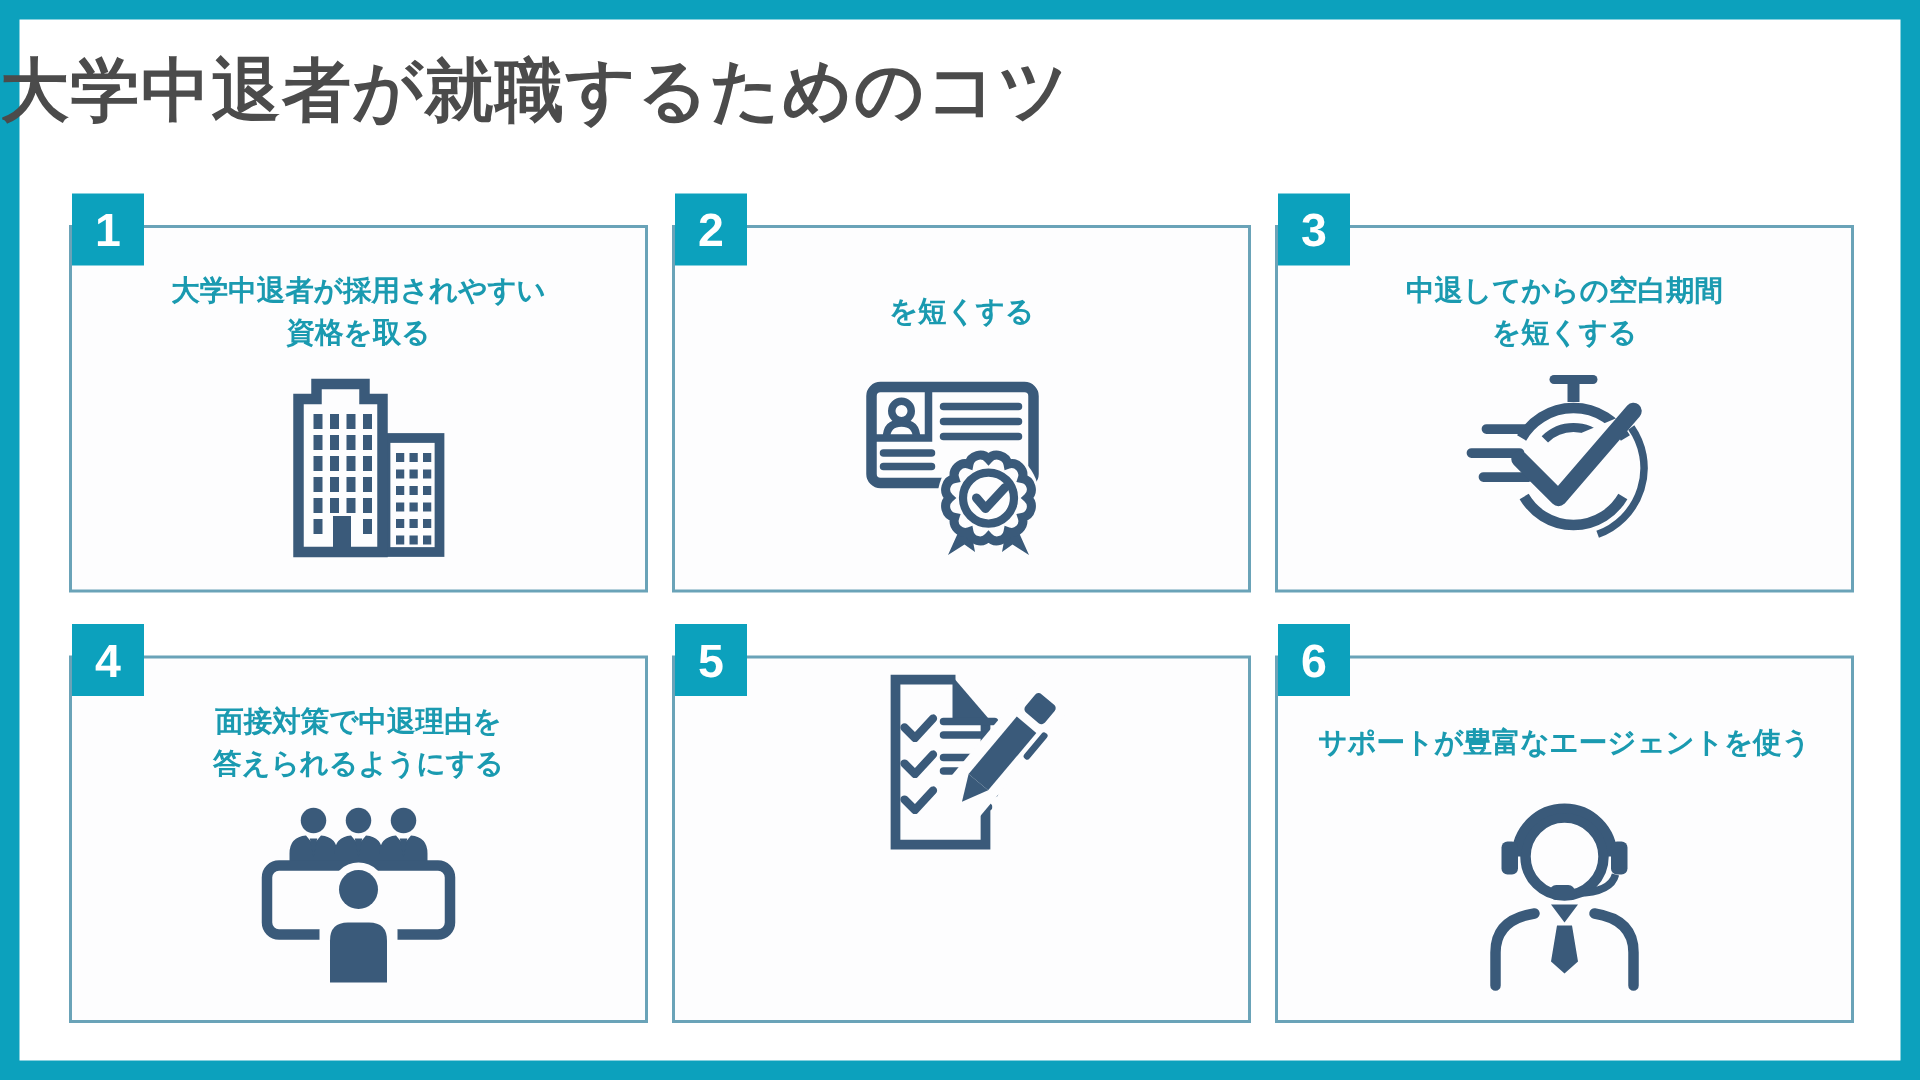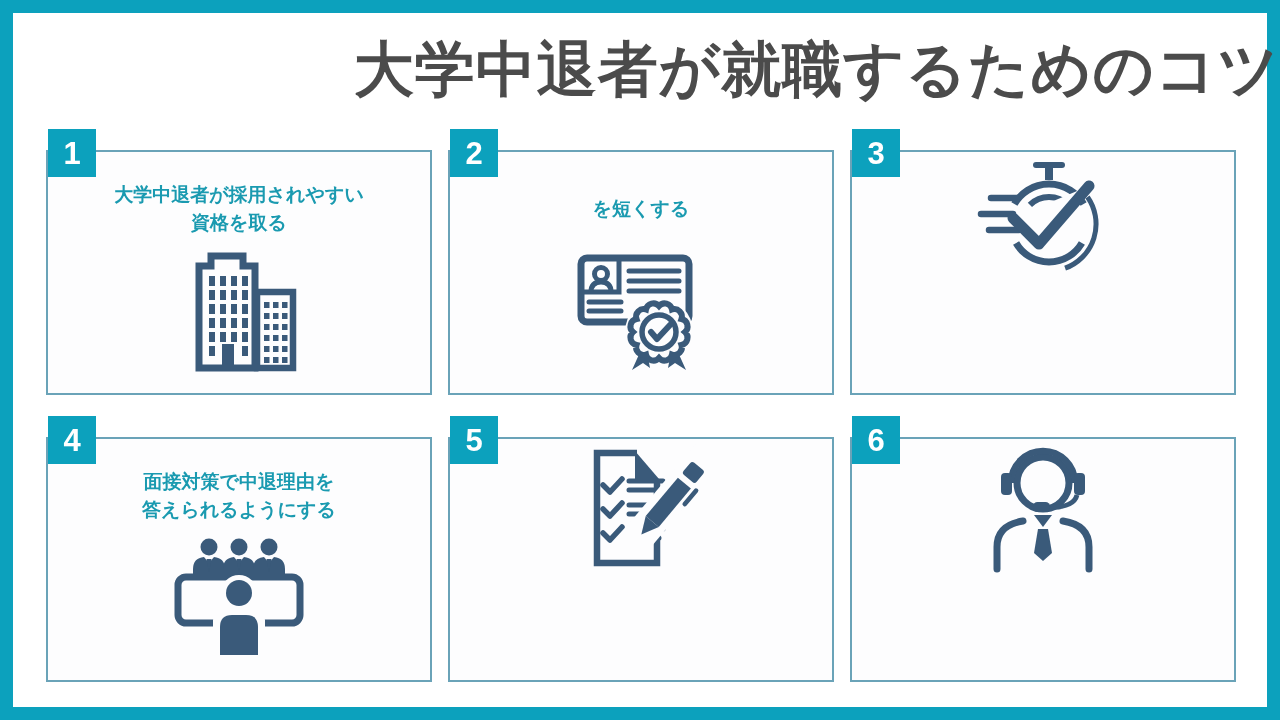--- a/index.html
+++ b/index.html
@@ -17,21 +17,21 @@
     width:1280px;height:720px;overflow:hidden;
     font-family:"Liberation Sans","DejaVu Sans",sans-serif;
     background:#ffffff;position:relative;
   }
   .frame{
     position:absolute;inset:0;background:#ffffff;
     border:13px solid var(--frame-teal);
   }
   .page-title{
     position:absolute;top:30px;left:0;width:1280px;
-    text-align:right;font-size:60px;font-weight:800;
+    text-align:left;font-size:46px;font-weight:800;
     color:var(--heading-gray);letter-spacing:1px;margin:0;
   }
   .grid{
     position:absolute;left:46px;top:150px;
     display:grid;grid-template-columns:repeat(3,386px);
     grid-auto-rows:245px;column-gap:16px;row-gap:42px;
   }
   .card{
     position:relative;background:var(--card-bg);
     border:2px solid var(--card-border);
@@ -135,20 +135,22 @@
         <path d="M106,106 L115,126 L104,119 L97,124 L100,108 Z" fill="currentColor"></path>
         <path d="M114,88 A7.5,7.5 0 0 1 110.5,101 A7.5,7.5 0 0 1 101,110.5 A7.5,7.5 0 0 1 88,114 A7.5,7.5 0 0 1 75,110.5 A7.5,7.5 0 0 1 65.5,101 A7.5,7.5 0 0 1 62,88 A7.5,7.5 0 0 1 65.5,75 A7.5,7.5 0 0 1 75,65.5 A7.5,7.5 0 0 1 88,62 A7.5,7.5 0 0 1 101,65.5 A7.5,7.5 0 0 1 110.5,75 A7.5,7.5 0 0 1 114,88 Z" fill="#fdfdfe" stroke="currentColor" stroke-width="6"></path>
         <circle cx="88" cy="88" r="17" fill="none" stroke="currentColor" stroke-width="5.5"></circle>
         <path d="M80,88 l6,7 l13,-14" fill="none" stroke="currentColor" stroke-width="6" stroke-linecap="round" stroke-linejoin="round"></path>
       </svg>
     </div>
   </div>
 
   <div class="card">
     <div class="badge">3</div>
+    <div class="card-title">中退してからの空白期間
+を短くする</div>
     <div class="icon-wrap">
       <svg class="icon" width="140" height="136" viewBox="0 0 140 132">
         <rect x="60" y="6" width="32" height="6" rx="3" fill="currentColor"></rect>
         <rect x="72" y="12" width="8" height="12" fill="currentColor"></rect>
         <path d="M41.4,48 A40,40 0 0 1 110.6,48" fill="none" stroke="currentColor" stroke-width="7"></path>
         <path d="M56.9,48.9 A27,27 0 0 1 95.1,48.9" fill="none" stroke="currentColor" stroke-width="6"></path>
         <path d="M43.1,87 A38,38 0 0 0 108.9,87" fill="none" stroke="currentColor" stroke-width="7"></path>
         <path d="M114.5,41 A47,47 0 0 1 92.1,112.2" fill="none" stroke="currentColor" stroke-width="5"></path>
         <path d="M18,42 H44 M8,58 H40 M16,74 H46" stroke="currentColor" stroke-width="6.5" stroke-linecap="round"></path>
         <path class="halo" d="M40,62 L66,88 L116,30" fill="none" stroke="#fdfdfe" stroke-width="19" stroke-linecap="round" stroke-linejoin="round"></path>
@@ -198,20 +200,21 @@
           <rect class="halo" x="76" y="24" width="21" height="5"></rect>
           <rect x="78" y="8" width="17" height="16" rx="3" fill="currentColor"></rect>
           <rect x="98" y="26" width="4.5" height="22" rx="2" fill="currentColor"></rect>
         </g>
       </svg>
     </div>
   </div>
 
   <div class="card">
     <div class="badge">6</div>
+    <div class="card-title">サポートが豊富なエージェントを使う</div>
     <div class="icon-wrap">
       <svg class="icon" width="140" height="136" viewBox="0 0 140 132">
         <path d="M24,126 V104 Q24,82 50,78" fill="none" stroke="currentColor" stroke-width="7" stroke-linecap="round"></path>
         <path d="M116,126 V104 Q116,82 90,78" fill="none" stroke="currentColor" stroke-width="7" stroke-linecap="round"></path>
         <circle cx="70" cy="40" r="26" fill="#fdfdfe" stroke="currentColor" stroke-width="7"></circle>
         <path d="M38,40 A32,32 0 0 1 102,40" fill="none" stroke="currentColor" stroke-width="6.5"></path>
         <rect x="28" y="30" width="11" height="22" rx="4" fill="currentColor"></rect>
         <rect x="101" y="30" width="11" height="22" rx="4" fill="currentColor"></rect>
         <path d="M104,52 Q101,64 78,64.5" fill="none" stroke="currentColor" stroke-width="5"></path>
         <rect x="60" y="59" width="17" height="10" rx="4.5" fill="currentColor"></rect>

